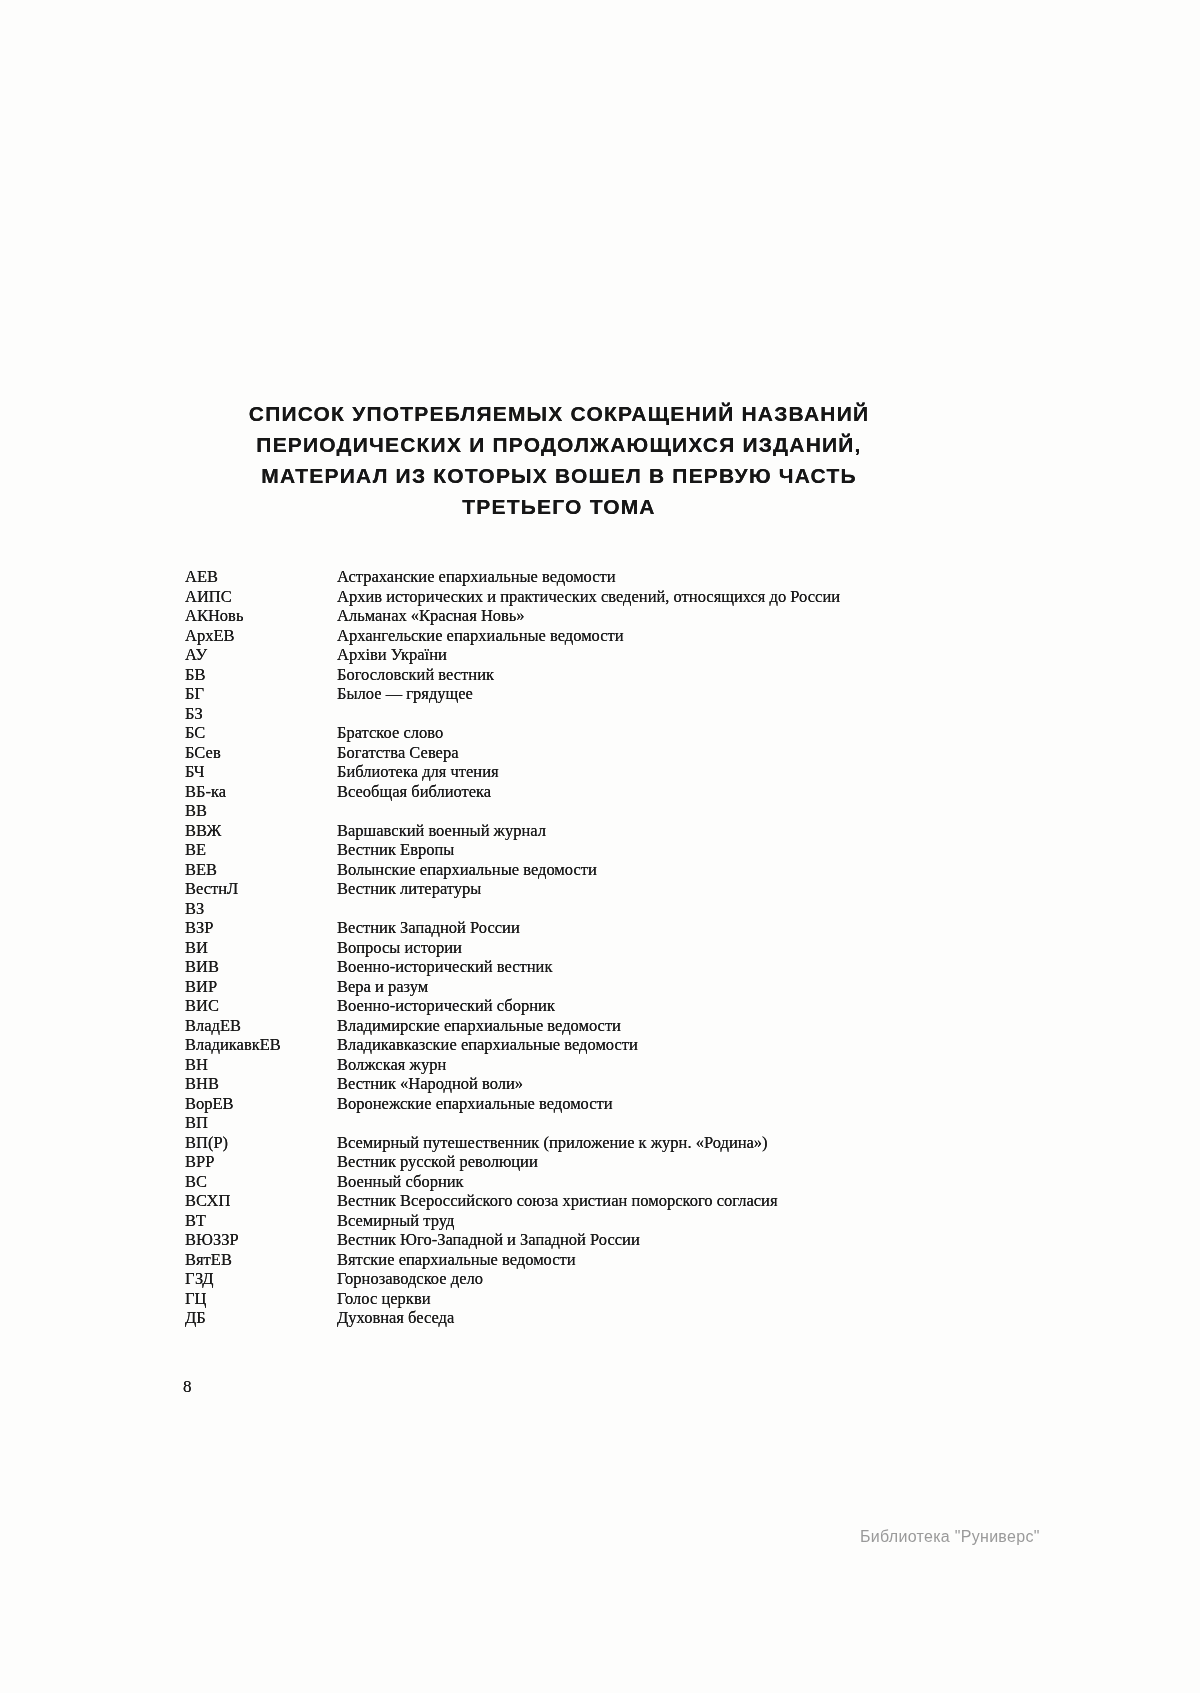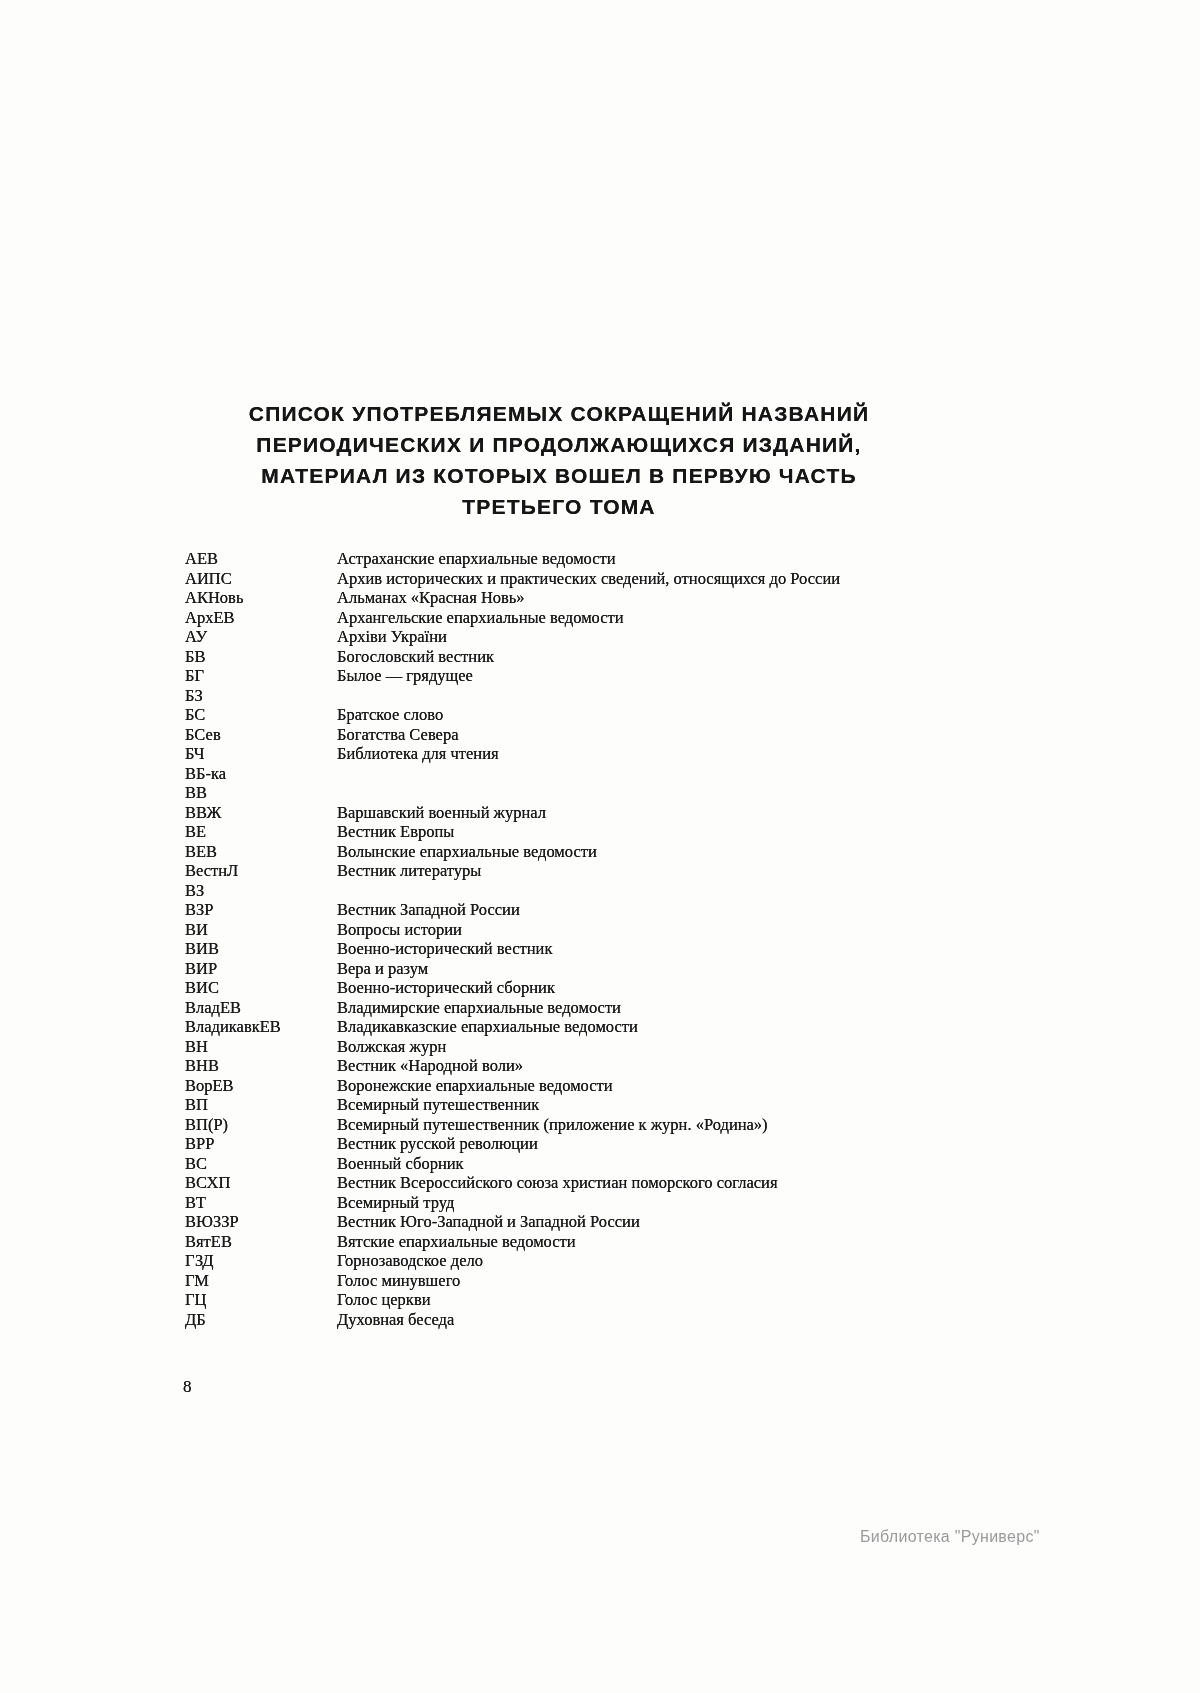--- a/index.html
+++ b/index.html
@@ -31,21 +31,21 @@
     font-family: "Liberation Sans", sans-serif;
     font-weight: 700;
     font-size: 21px;
     line-height: 31px;
     letter-spacing: 1.2px;
     color: #161616;
     text-shadow: 0 0 0.5px #161616;
   }
 
   .list {
-    margin-top: 27px;
+    margin-top: 45px;
     font-size: 16.5px;
     line-height: 19.5px;
     color: #1a1a1a;
     text-shadow: 0 0 0.4px #1a1a1a;
   }
 
   .row {
     display: flex;
     align-items: baseline;
   }
@@ -132,20 +132,21 @@
         <div class="row">
           <span class="abbr">БСев</span>
           <span class="def">Богатства Севера</span>
         </div>
         <div class="row">
           <span class="abbr">БЧ</span>
           <span class="def">Библиотека для чтения</span>
         </div>
         <div class="row">
           <span class="abbr">ВБ-ка</span>
+          <span class="def">Всеобщая библиотека</span>
         </div>
         <div class="row">
           <span class="abbr">ВВ</span>
         </div>
         <div class="row">
           <span class="abbr">ВВЖ</span>
           <span class="def">Варшавский военный журнал</span>
         </div>
         <div class="row">
           <span class="abbr">ВЕ</span>
@@ -197,21 +198,20 @@
         <div class="row">
           <span class="abbr">ВНВ</span>
           <span class="def">Вестник «Народной воли»</span>
         </div>
         <div class="row">
           <span class="abbr">ВорЕВ</span>
           <span class="def">Воронежские епархиальные ведомости</span>
         </div>
         <div class="row">
           <span class="abbr">ВП</span>
-          <span class="def">Всемирный путешественник</span>
         </div>
         <div class="row">
           <span class="abbr">ВП(Р)</span>
           <span class="def">Всемирный путешественник (приложение к журн. «Родина»)</span>
         </div>
         <div class="row">
           <span class="abbr">ВРР</span>
           <span class="def">Вестник русской революции</span>
         </div>
         <div class="row">
@@ -232,24 +232,20 @@
         </div>
         <div class="row">
           <span class="abbr">ВятЕВ</span>
           <span class="def">Вятские епархиальные ведомости</span>
         </div>
         <div class="row">
           <span class="abbr">ГЗД</span>
           <span class="def">Горнозаводское дело</span>
         </div>
         <div class="row">
-          <span class="abbr">ГМ</span>
-          <span class="def">Голос минувшего</span>
-        </div>
-        <div class="row">
           <span class="abbr">ГЦ</span>
           <span class="def">Голос церкви</span>
         </div>
         <div class="row">
           <span class="abbr">ДБ</span>
           <span class="def">Духовная беседа</span>
         </div>
       </div>
 
   </div>

